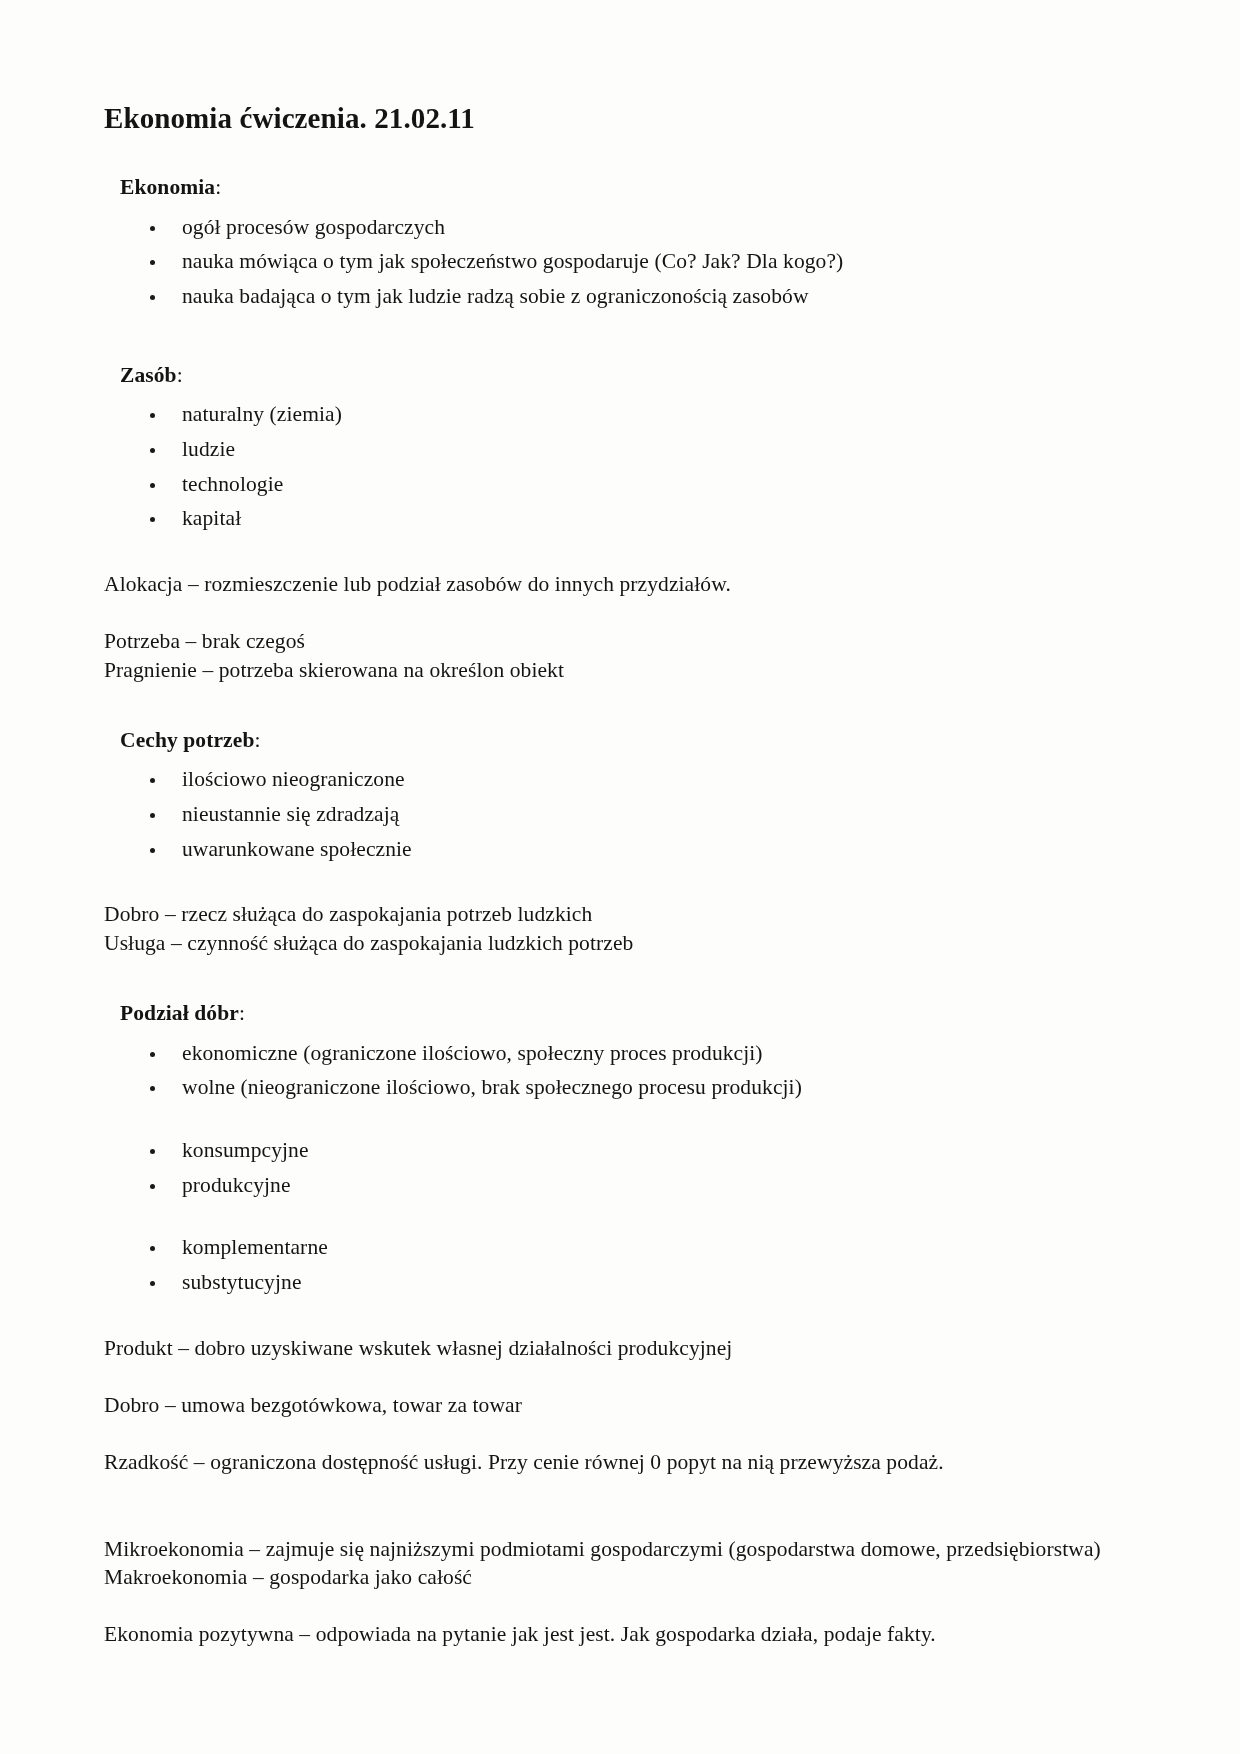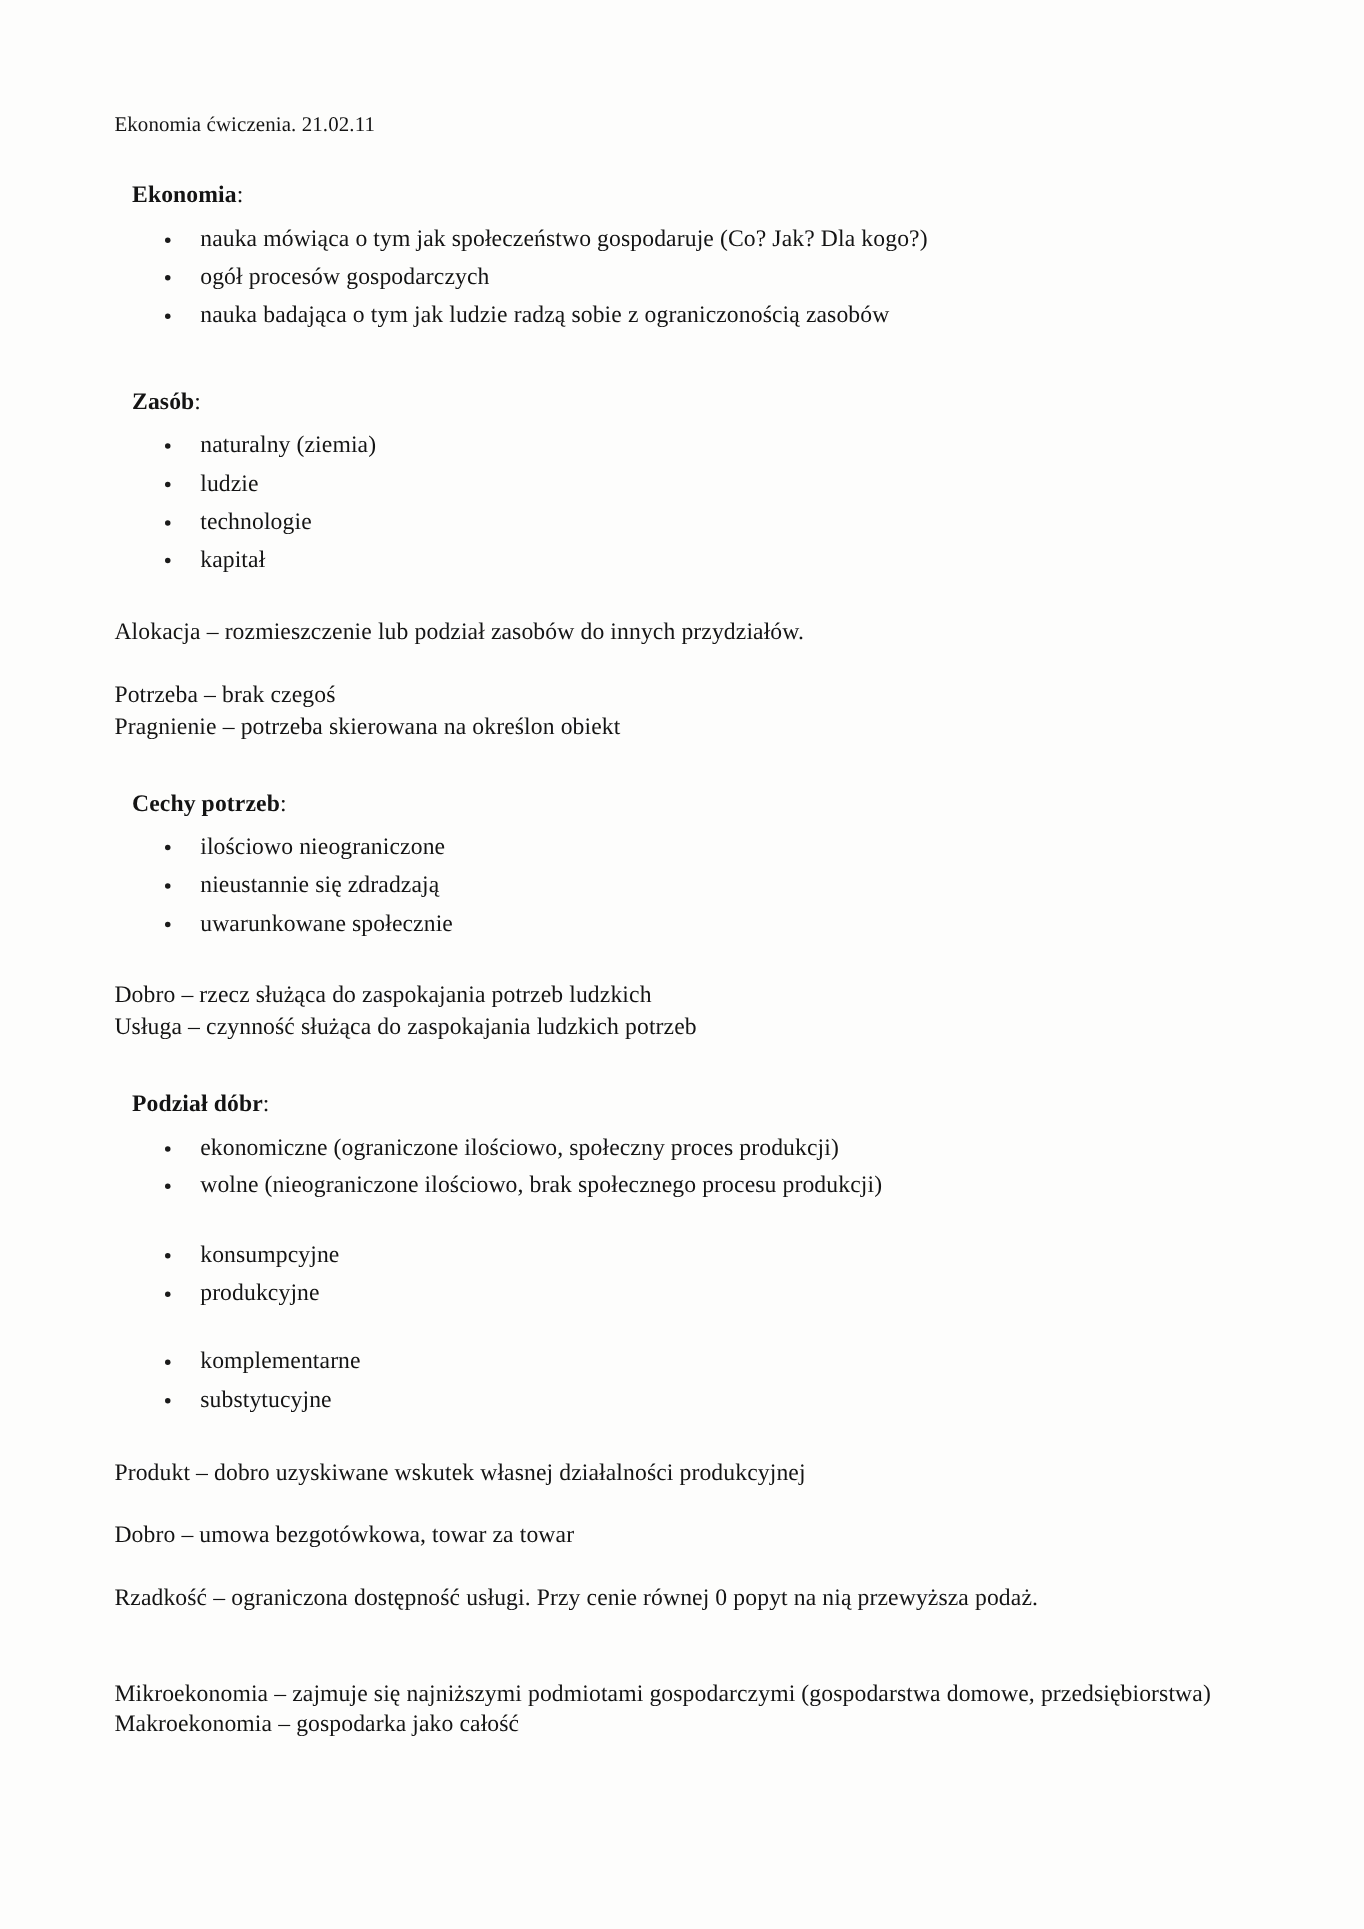--- a/index.html
+++ b/index.html
@@ -23,23 +23,23 @@
     box-sizing: border-box;
     padding: 104px 120px 40px 104px;
     overflow: hidden;
   }
   .doc {
     font-size: 21.5px;
     line-height: 1.0;
     letter-spacing: 0.1px;
   }
   .doc-title {
-    font-size: 19px;
+    font-size: 29px;
     margin: 0 0 44px 0;
-    font-weight: normal;
+    font-weight: bold;
   }
   .term-head {
     font-weight: bold;
     margin: 16px;
   }
   .block {
     margin: 0 0 0 0;
   }
   .gap-lg { height: 30px; }
   .gap-md { height: 22px; }
@@ -79,22 +79,22 @@
 <body>
 
 <div class="page">
   <div class="doc">
 
     <p class="doc-title">Ekonomia ćwiczenia. 21.02.11</p>
 
     <div class="block">
       <p class="term-head"><span>Ekonomia</span><span style="font-weight:normal">:</span></p>
       <ul class="bullets">
+        <li>ogół procesów gospodarczych</li>
         <li>nauka mówiąca o tym jak społeczeństwo gospodaruje (Co? Jak? Dla kogo?)</li>
-        <li>ogół procesów gospodarczych</li>
         <li>nauka badająca o tym jak ludzie radzą sobie z ograniczonością zasobów</li>
       </ul>
     </div>
 
     <div class="gap-lg"></div>
 
     <div class="block">
       <p class="term-head"><span>Zasób</span><span style="font-weight:normal">:</span></p>
       <ul class="bullets">
         <li>naturalny (ziemia)</li>
@@ -164,15 +164,16 @@
     <div class="gap-lg"></div>
 
 
     <div class="gap-lg"></div>
 
     <p class="para"><span class="bold">Mikroekonomia</span><span> – zajmuje się najniższymi podmiotami gospodarczymi (gospodarstwa domowe, przedsiębiorstwa)</span></p>
     <p class="para"><span class="bold">Makroekonomia</span><span> – gospodarka jako całość</span></p>
 
     <div class="gap-lg"></div>
 
+    <p class="para"><span class="bold">Ekonomia pozytywna</span><span> – odpowiada na pytanie jak jest jest. Jak gospodarka działa, podaje fakty.</span></p>
 
   </div>
 </div>
 
 </body></html>

